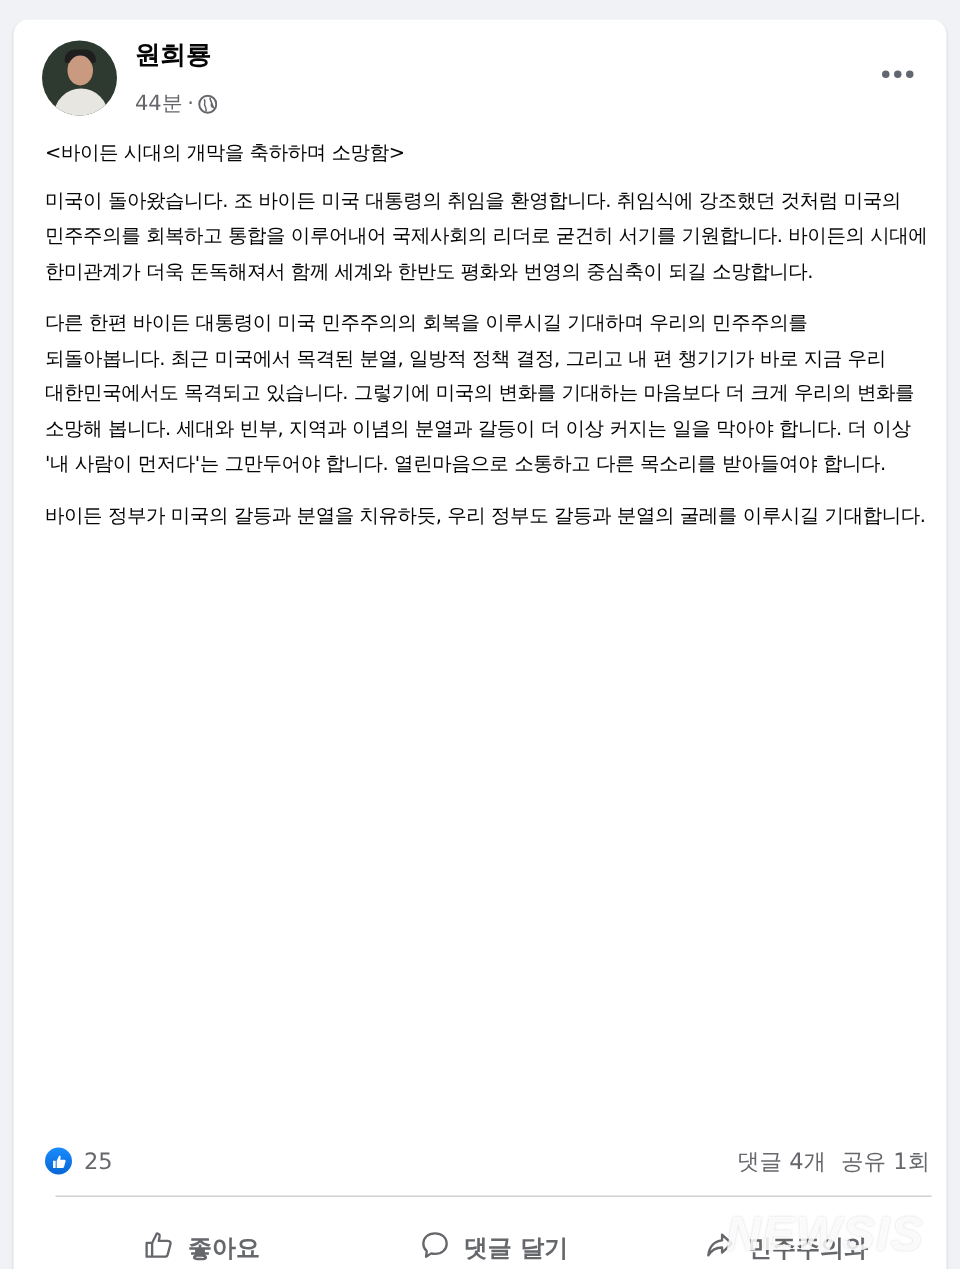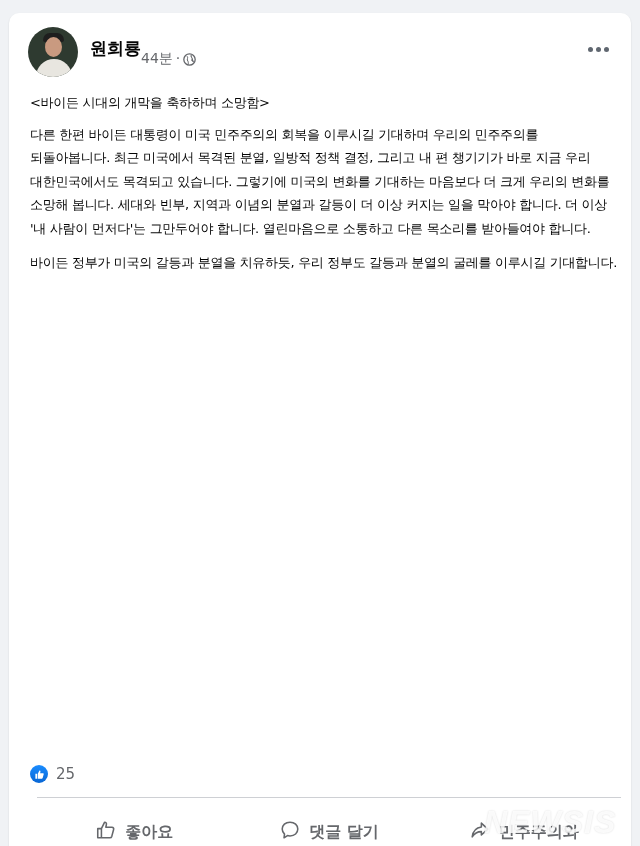--- a/index.html
+++ b/index.html
@@ -64,21 +64,21 @@
       left: 15px;
       top: 6px;
       width: 21px;
       height: 9px;
       border-radius: 10px 10px 3px 3px;
       background: #1e1e1e;
     }
     .meta {
       margin-left: 12px;
       display: flex;
-      flex-direction: row;
+      flex-direction: column;
       justify-content: center;
     }
     .author-name {
       font-size: 17px;
       font-weight: bold;
       color: #050505;
       line-height: 22px;
     }
     .sub {
       display: flex;
@@ -223,33 +223,38 @@
   </div>
 
   <div class="more-btn">
     <span></span>
     <span></span>
     <span></span>
   </div>
 
   <div class="post-body">
     <p class="title">&lt;바이든 시대의 개막을 축하하며 소망함&gt;</p>
+    <p>미국이 돌아왔습니다. 조 바이든 미국 대통령의 취임을 환영합니다. 취임식에 강조했던 것처럼 미국의 민주주의를 회복하고 통합을 이루어내어 국제사회의 리더로 굳건히 서기를 기원합니다. 바이든의 시대에 한미관계가 더욱 돈독해져서 함께 세계와 한반도 평화와 번영의 중심축이 되길 소망합니다.</p>
     <p>다른 한편 바이든 대통령이 미국 민주주의의 회복을 이루시길 기대하며 우리의 민주주의를 되돌아봅니다. 최근 미국에서 목격된 분열, 일방적 정책 결정, 그리고 내 편 챙기기가 바로 지금 우리 대한민국에서도 목격되고 있습니다. 그렇기에 미국의 변화를 기대하는 마음보다 더 크게 우리의 변화를 소망해 봅니다. 세대와 빈부, 지역과 이념의 분열과 갈등이 더 이상 커지는 일을 막아야 합니다. 더 이상 '내 사람이 먼저다'는 그만두어야 합니다. 열린마음으로 소통하고 다른 목소리를 받아들여야 합니다.</p>
     <p>바이든 정부가 미국의 갈등과 분열을 치유하듯, 우리 정부도 갈등과 분열의 굴레를 이루시길 기대합니다.</p>
   </div>
 
   <div class="stats">
     <div class="like-count">
       <span class="like-badge">
         <svg viewBox="0 0 16 16" width="11" height="11">
           <path d="M2 7 H4.5 V14 H2 Z M5.5 7 L8 2 C9.3 2 9.6 3 9.3 4.2 L8.9 6 H13 C14 6 14.4 6.9 14.1 7.7 L12.6 13 C12.4 13.6 11.9 14 11.3 14 H5.5 Z" fill="#ffffff"></path>
         </svg>
       </span>
       <span>25</span>
     </div>
+    <div class="stats-right">
+      <span>댓글 4개</span>
+      <span>공유 1회</span>
+    </div>
   </div>
 
   <div class="divider" style="top: 784px;"></div>
 
   <div class="actions">
     <div class="action-btn">
       <span>
         <svg viewBox="0 0 24 24">
           <path d="M3 10.5 H7 V20.5 H3 Z M7 10.5 L10.5 3.5 C12 3.5 12.8 4.6 12.4 6.2 L11.8 9 H18.5 C20 9 20.7 10.3 20.3 11.5 L18.3 19 C18 20 17.2 20.5 16.3 20.5 H7" fill="none" stroke="#65676b" stroke-width="1.7" stroke-linejoin="round"></path>
         </svg>

